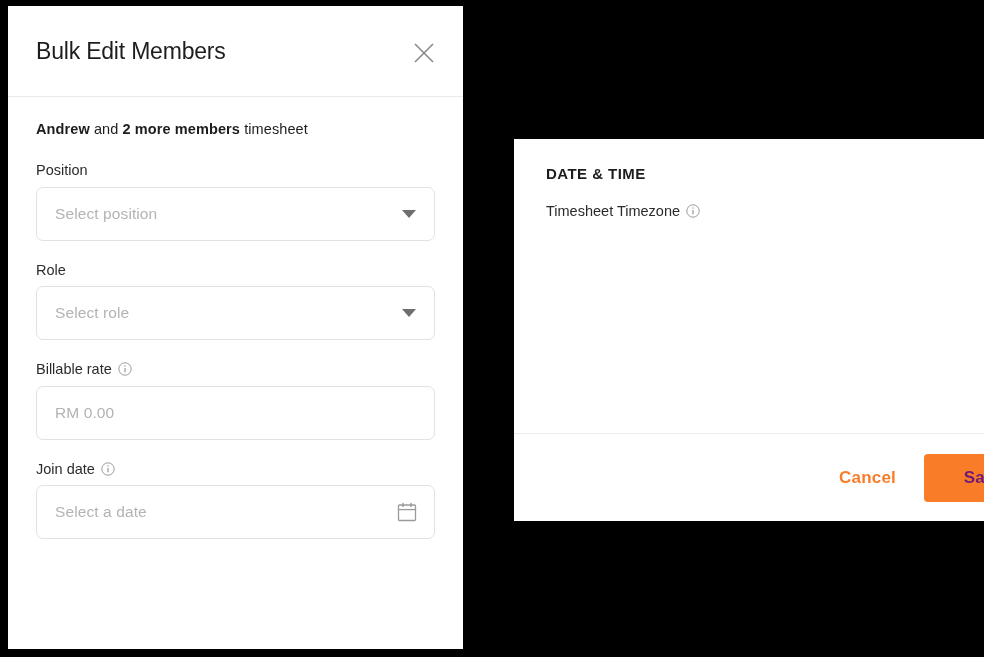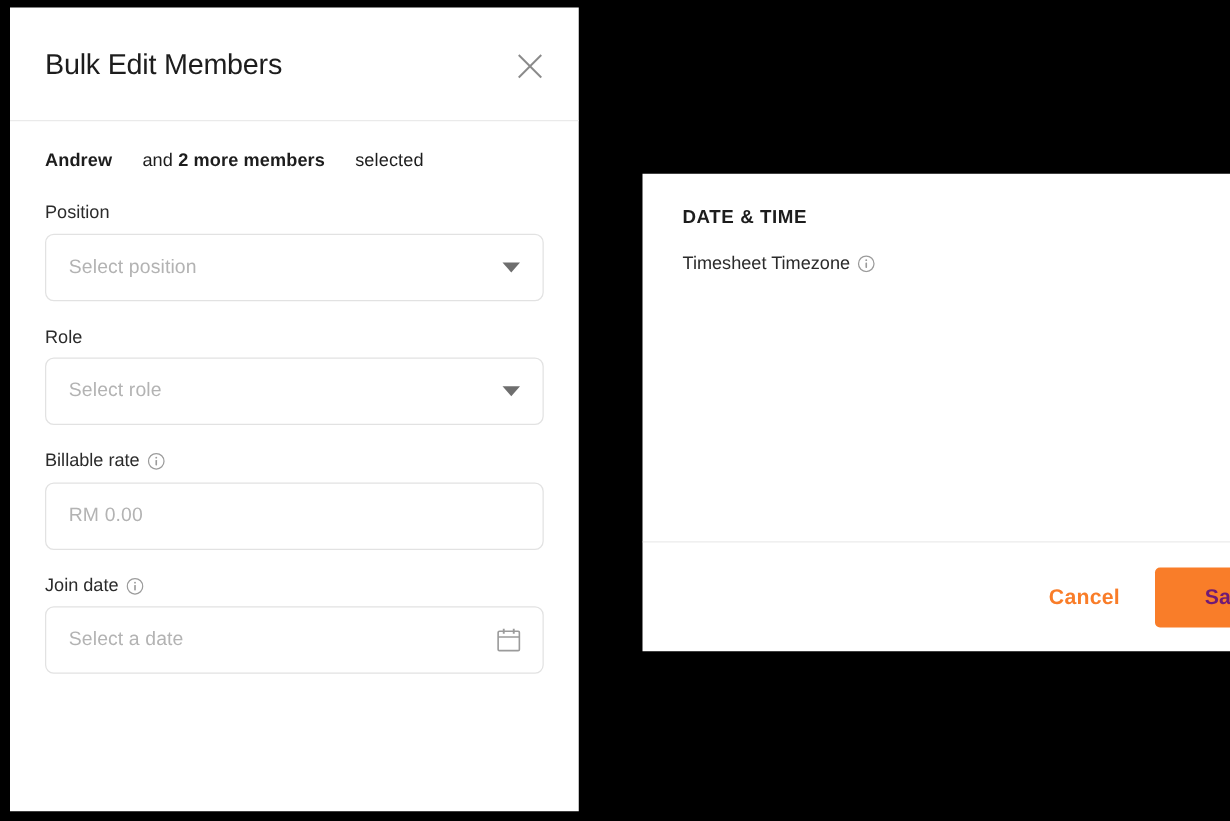--- a/index.html
+++ b/index.html
@@ -77,21 +77,21 @@
     box-sizing: border-box;
   }
 
   .selection-line {
     font-size: 14.5px;
     color: #1d1d1d;
     margin-bottom: 26px;
     letter-spacing: 0.1px;
   }
   .selection-line .b { font-weight: bold; }
-  .selection-line .r { font-weight: normal; padding-left: 20px; }
+  .selection-line .r { font-weight: normal; }
 
   .field { margin-bottom: 22px; }
 
   .field-label {
     font-size: 14.5px;
     color: #2b2b2b;
     margin-bottom: 9px;
     display: flex;
     align-items: center;
     gap: 6px;
@@ -207,21 +207,21 @@
         <line x1="4" y1="4" x2="22" y2="22" stroke="#8a8a8a" stroke-width="1.6"></line>
         <line x1="22" y1="4" x2="4" y2="22" stroke="#8a8a8a" stroke-width="1.6"></line>
       </svg>
     </div>
   </div>
 
   <div class="divider"></div>
 
   <div class="modal-body">
 
-    <div class="selection-line"><span class="b">Andrew</span><span class="r"> and </span><span class="b">2 more members</span><span class="r"> selected</span></div>
+    <div class="selection-line"><span class="b">Andrew</span><span class="r"> and </span><span class="b">2 more members</span><span class="r"> timesheet</span></div>
 
     <div class="field">
       <div class="field-label">
         <span>Position</span>
       </div>
       <div class="control">
         <span class="placeholder">Select position</span>
         <span class="caret"></span>
       </div>
     </div>

